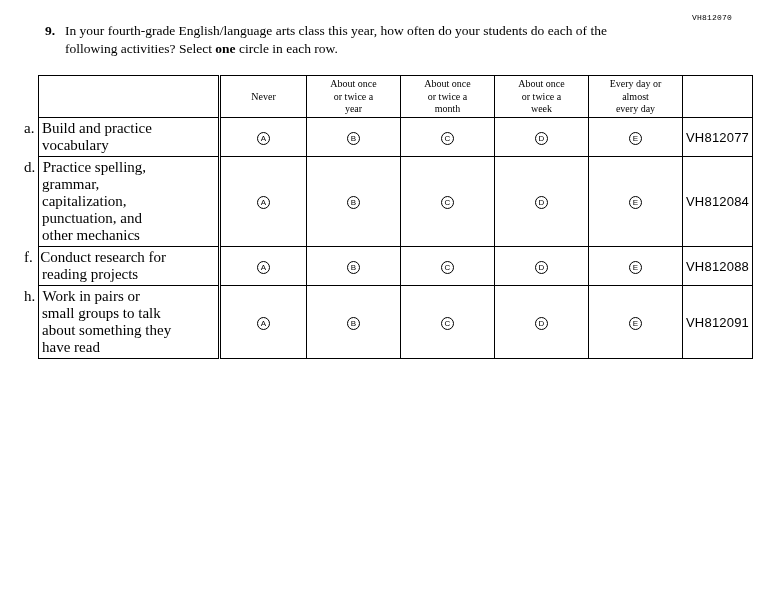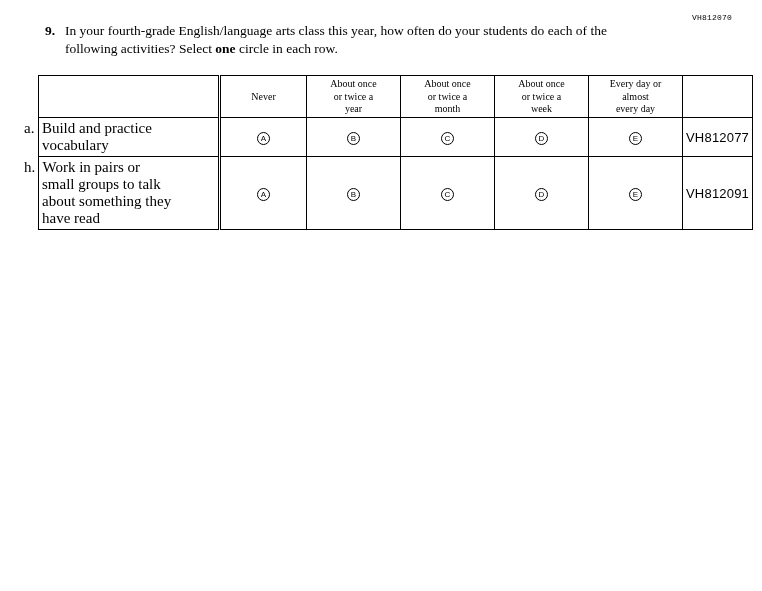--- a/index.html
+++ b/index.html
@@ -137,20 +137,43 @@
       <td class="label">a.  Build and practice
 vocabulary</td>
       <td class="opt"><span class="circle">A</span></td>
       <td class="opt"><span class="circle">B</span></td>
       <td class="opt"><span class="circle">C</span></td>
       <td class="opt"><span class="circle">D</span></td>
       <td class="opt"><span class="circle">E</span></td>
       <td class="code">VH812077</td>
     </tr>
     <tr>
+      <td class="label">d.  Practice spelling,
+grammar,
+capitalization,
+punctuation, and
+other mechanics</td>
+      <td class="opt"><span class="circle">A</span></td>
+      <td class="opt"><span class="circle">B</span></td>
+      <td class="opt"><span class="circle">C</span></td>
+      <td class="opt"><span class="circle">D</span></td>
+      <td class="opt"><span class="circle">E</span></td>
+      <td class="code">VH812084</td>
+    </tr>
+    <tr>
+      <td class="label">f.  Conduct research for
+reading projects</td>
+      <td class="opt"><span class="circle">A</span></td>
+      <td class="opt"><span class="circle">B</span></td>
+      <td class="opt"><span class="circle">C</span></td>
+      <td class="opt"><span class="circle">D</span></td>
+      <td class="opt"><span class="circle">E</span></td>
+      <td class="code">VH812088</td>
+    </tr>
+    <tr>
       <td class="label">h.  Work in pairs or
 small groups to talk
 about something they
 have read</td>
       <td class="opt"><span class="circle">A</span></td>
       <td class="opt"><span class="circle">B</span></td>
       <td class="opt"><span class="circle">C</span></td>
       <td class="opt"><span class="circle">D</span></td>
       <td class="opt"><span class="circle">E</span></td>
       <td class="code">VH812091</td>

